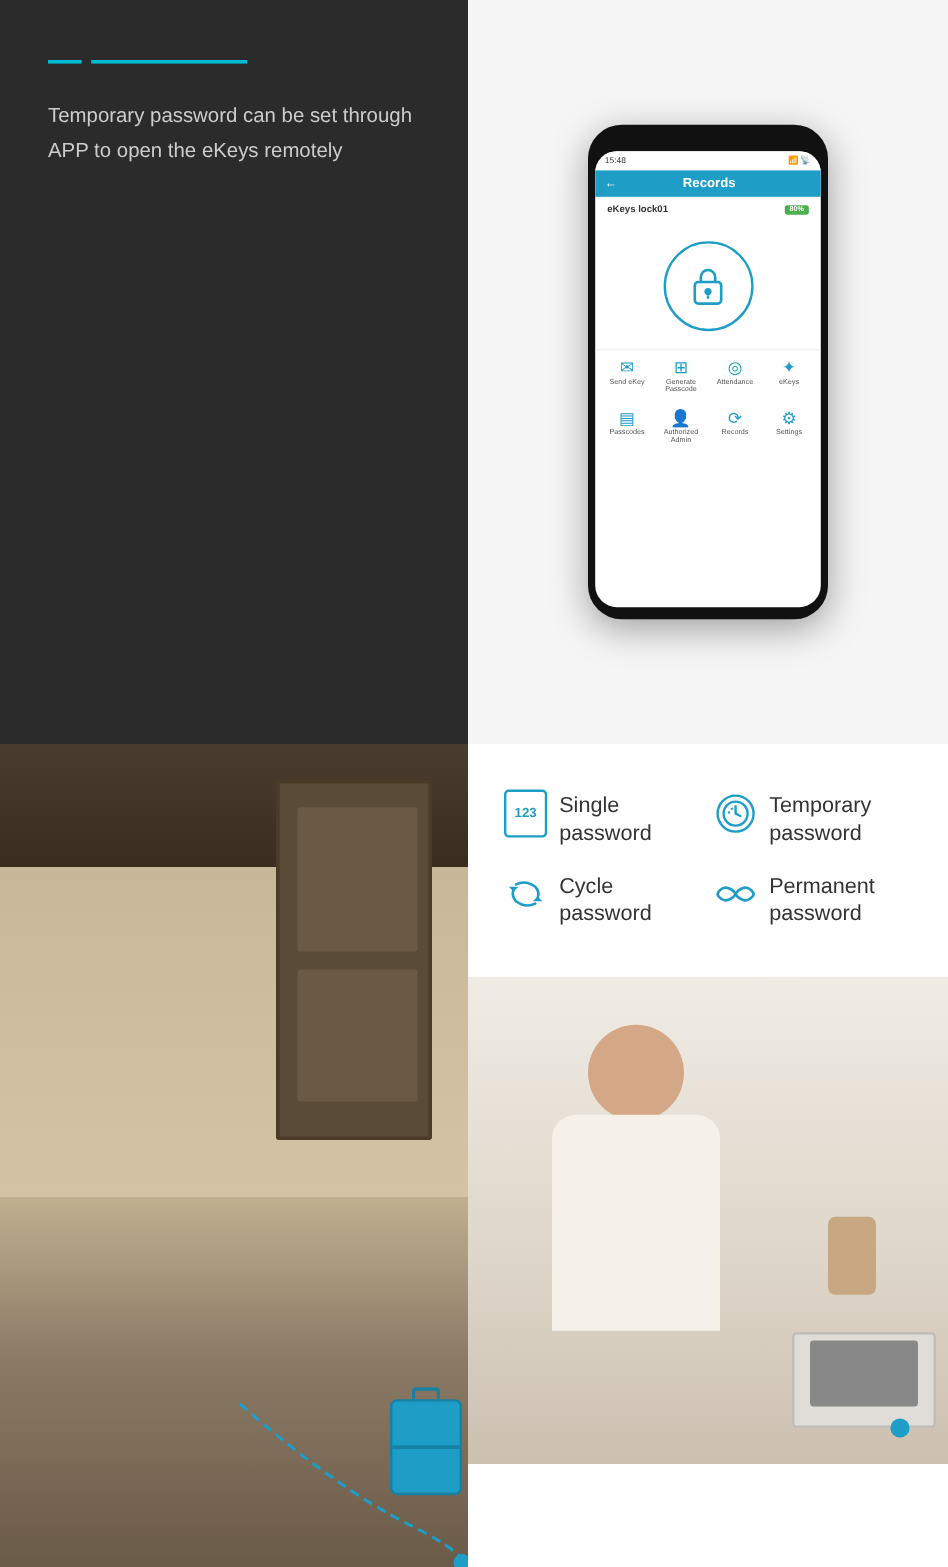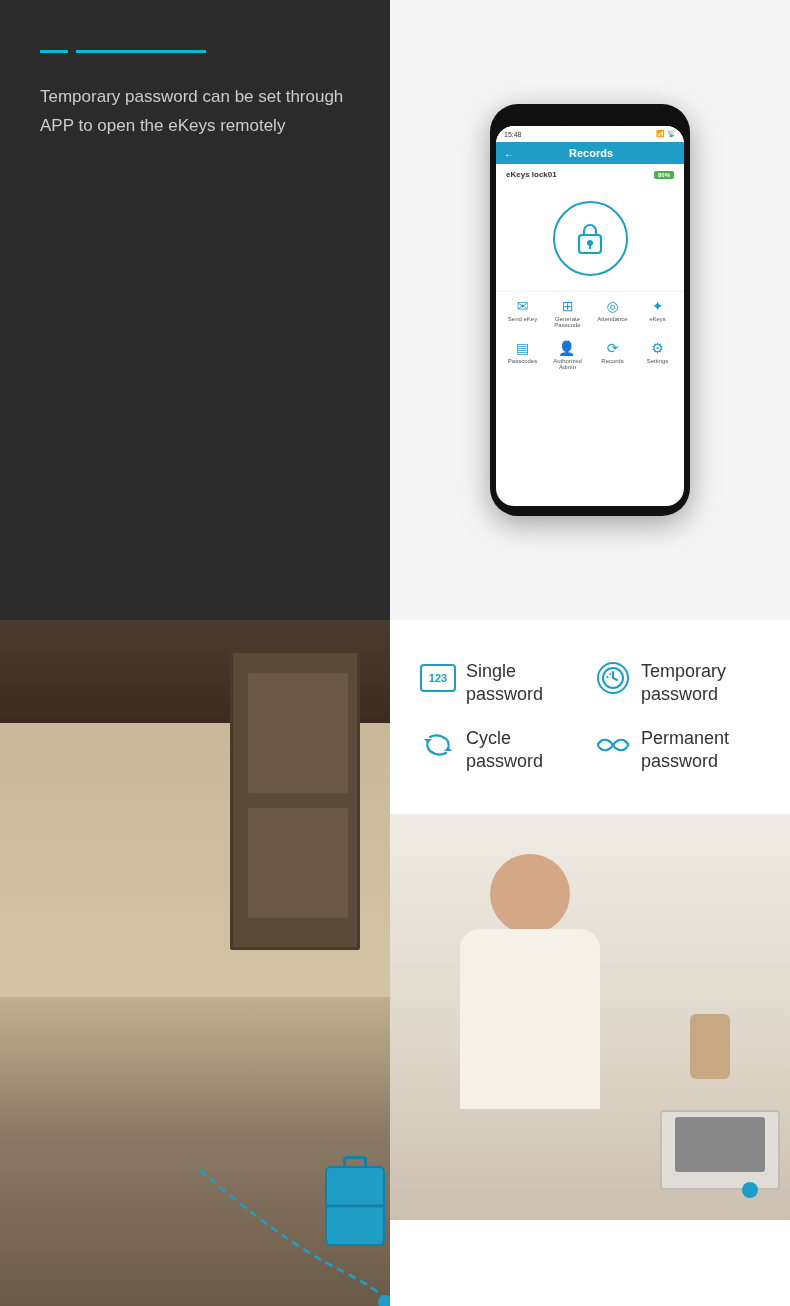--- a/index.html
+++ b/index.html
@@ -229,21 +229,21 @@
       flex-shrink: 0;
       display: flex;
       align-items: center;
       justify-content: center;
     }
 
     .feature-icon-123 {
       border: 2.5px solid #1e9dc7;
       border-radius: 4px;
       width: 36px;
-      height: 28px;
+      height: 40px;
       display: flex;
       align-items: center;
       justify-content: center;
       color: #1e9dc7;
       font-size: 11px;
       font-weight: bold;
     }
 
     .feature-icon-clock {
       width: 32px;

